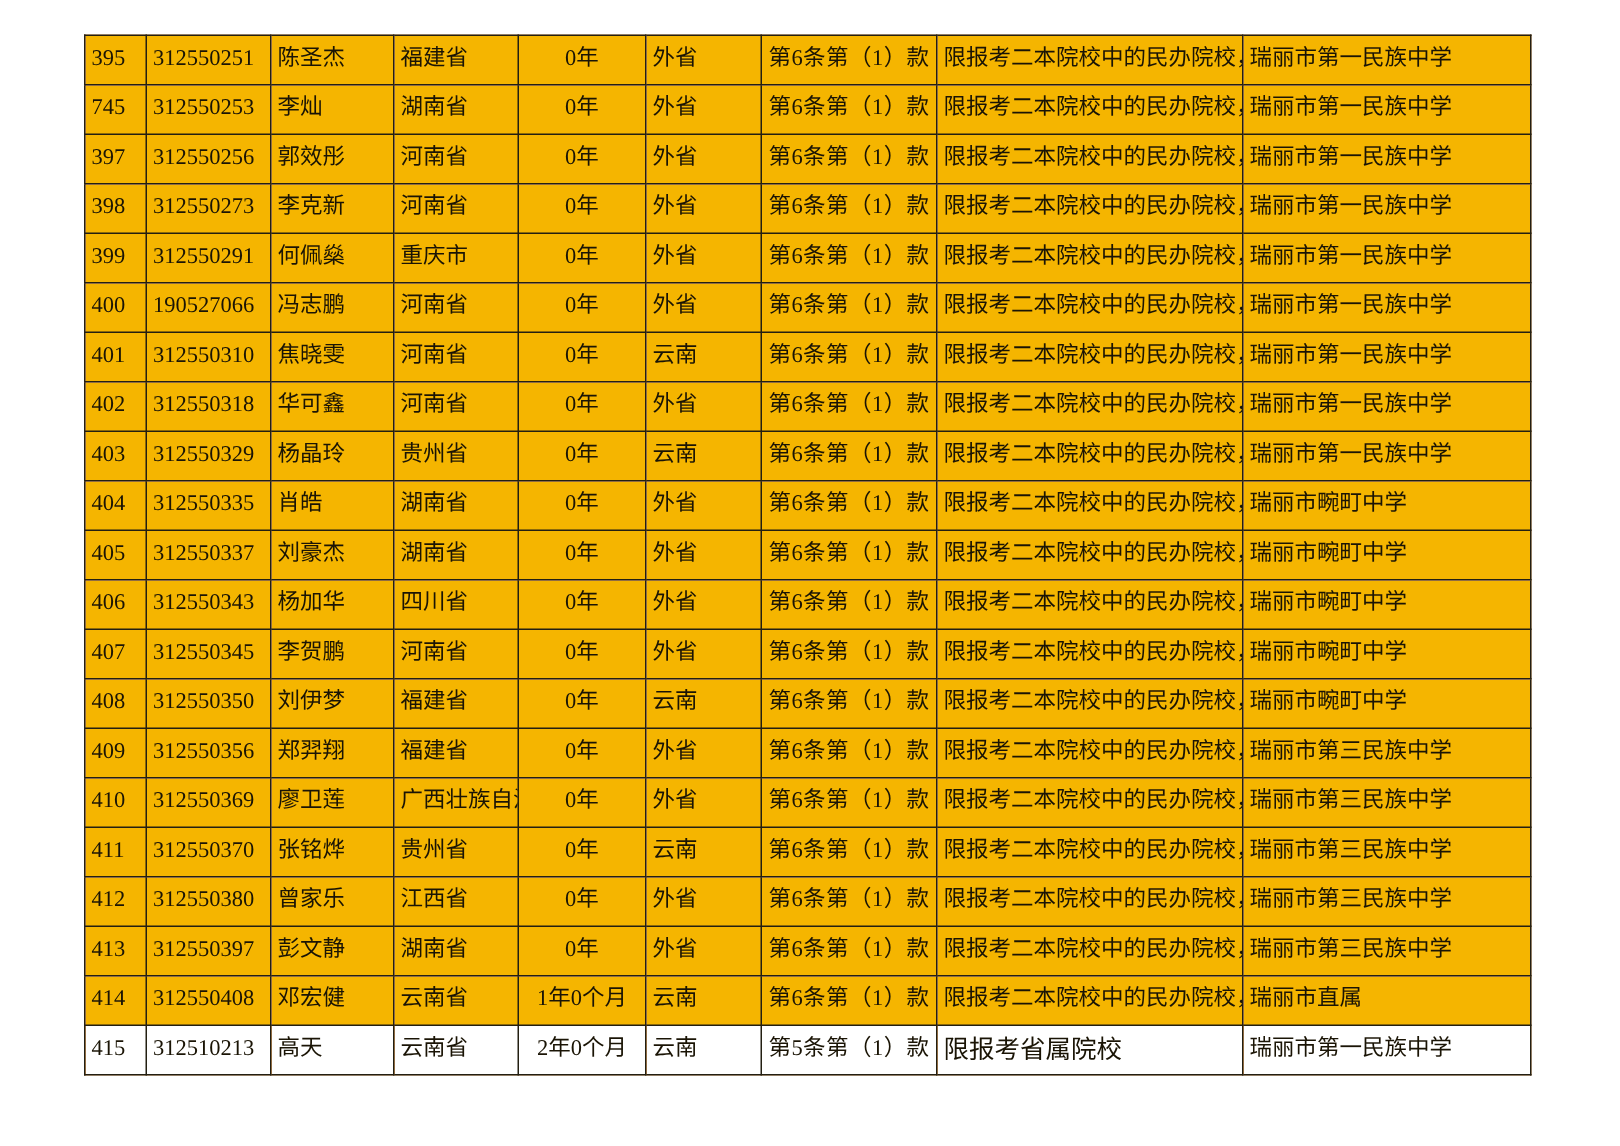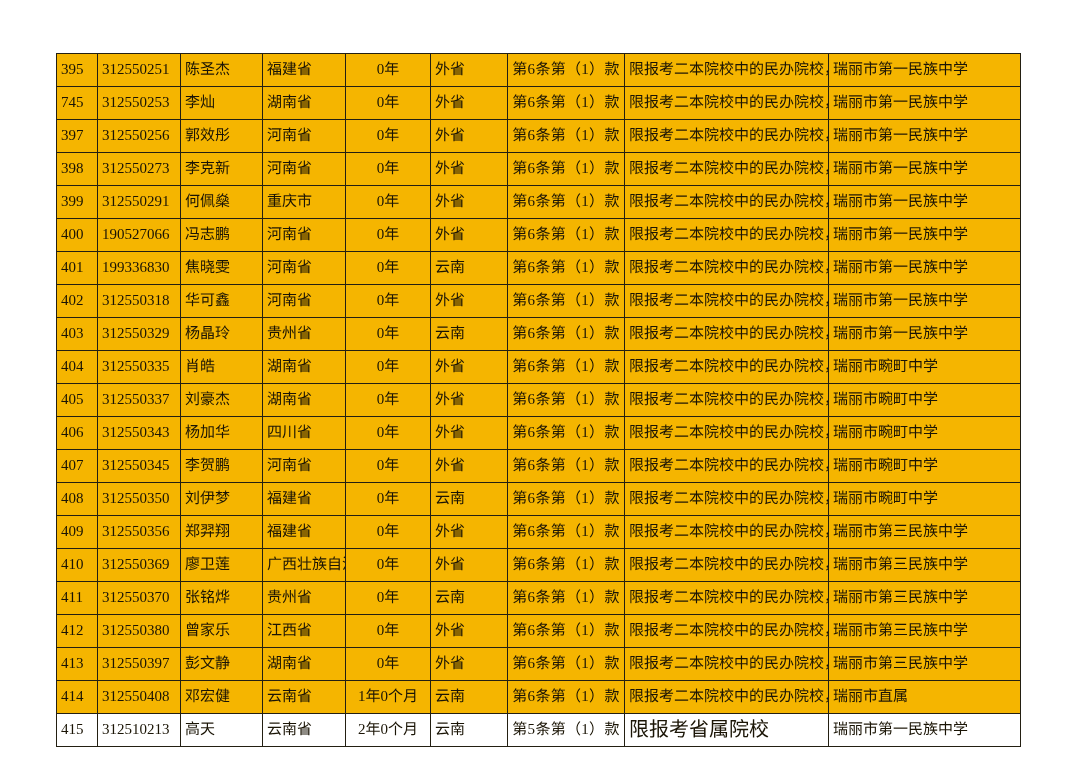--- a/index.html
+++ b/index.html
@@ -24,21 +24,20 @@
     position: absolute;
     left: 56px;
     top: 23px;
     width: 964px;
   }
   table.roster {
     border-collapse: collapse;
     table-layout: fixed;
     width: 964px;
     background: #fdba74;
-    margin-top: 30px;
   }
   table.roster td {
     border: 1px solid #231f12;
     padding: 0 4px;
     font-size: 15px;
     line-height: 1.18;
     color: #1a1405;
     vertical-align: middle;
     overflow: hidden;
     white-space: nowrap;
@@ -86,21 +85,21 @@
   td.cell-note {
     font-size: 11.5px;
     line-height: 1.22;
     white-space: normal;
     word-break: break-all;
     padding: 2px 3px;
     text-align: justify;
     text-align-last: left;
   }
   tr.row-plain td.cell-note {
-    font-size: 20px;
+    font-size: 17px;
     white-space: nowrap;
     letter-spacing: 0;
   }
 </style>
 </head>
 <body>
 
 <div class="page">
   <div class="table-wrap">
     <table class="roster">
@@ -177,21 +176,21 @@
             <td class="cell-name">冯志鹏</td>
             <td class="cell-province">河南省</td>
             <td class="cell-duration">0年</td>
             <td class="cell-region">外省</td>
             <td class="cell-clause">第6条第（1）款</td>
             <td class="cell-note">限报考二本院校中的民办院校，独立学院及高职专科院校</td>
             <td class="cell-school">瑞丽市第一民族中学</td>
           </tr>
           <tr class="row-highlight">
             <td class="cell-seq">401</td>
-            <td class="cell-id">199336830</td>
+            <td class="cell-id">312550310</td>
             <td class="cell-name">焦晓雯</td>
             <td class="cell-province">河南省</td>
             <td class="cell-duration">0年</td>
             <td class="cell-region">云南</td>
             <td class="cell-clause">第6条第（1）款</td>
             <td class="cell-note">限报考二本院校中的民办院校，独立学院及高职专科院校</td>
             <td class="cell-school">瑞丽市第一民族中学</td>
           </tr>
           <tr class="row-highlight">
             <td class="cell-seq">402</td>

